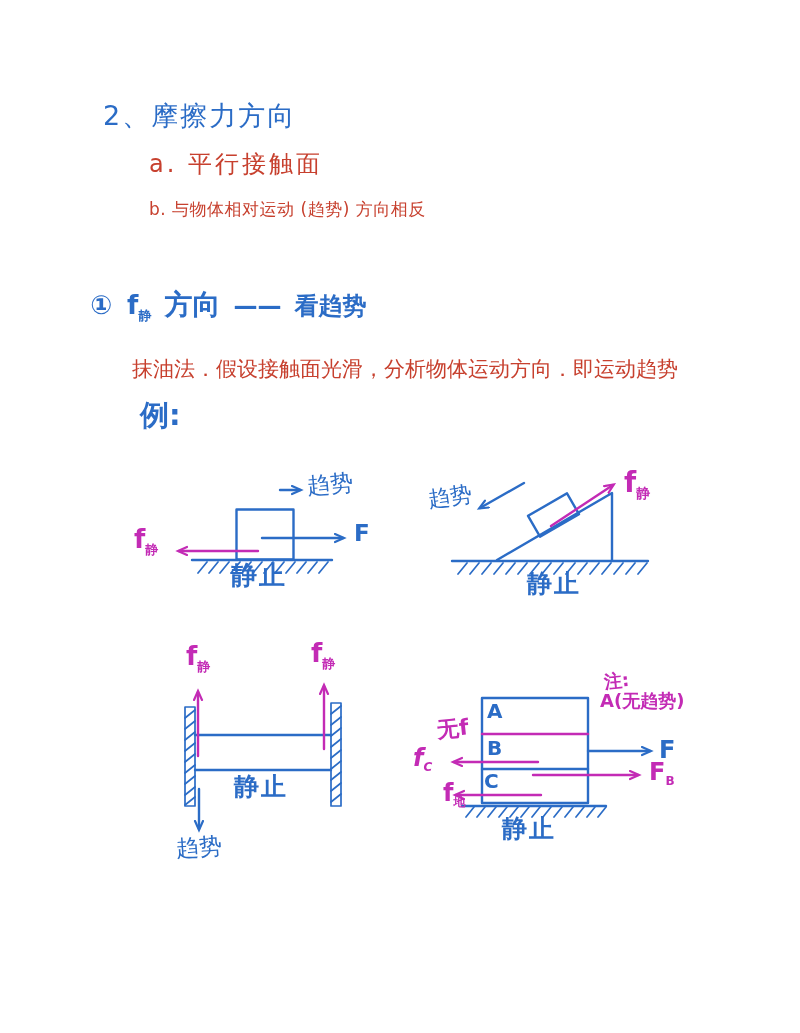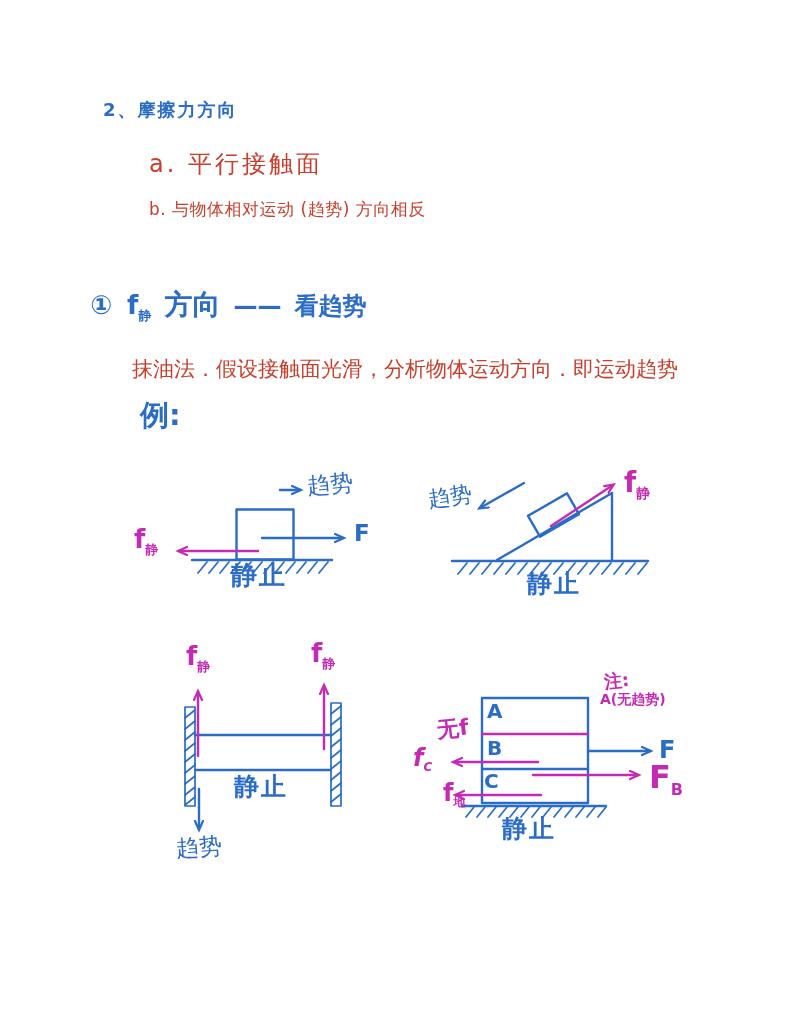--- a/index.html
+++ b/index.html
@@ -70,21 +70,21 @@
       <path class="sb" d="M482,769 H588"></path>
       <path class="sb" d="M462,806 H606"></path>
       <path class="sb thin" d="M466,817 l8,-10 M477,817 l8,-10 M488,817 l8,-10 M499,817 l8,-10 M510,817 l8,-10 M521,817 l8,-10 M532,817 l8,-10 M543,817 l8,-10 M554,817 l8,-10 M565,817 l8,-10 M576,817 l8,-10 M587,817 l8,-10 M598,817 l8,-10"></path>
       <path class="sb" d="M588,751 H650" marker-end="url(#mb)"></path>
       <path class="sm" d="M533,775 H638" marker-end="url(#mm)"></path>
       <path class="sm" d="M538,762 H454" marker-end="url(#mm)"></path>
       <path class="sm" d="M541,795 H456" marker-end="url(#mm)"></path>
     </g>
   </svg>
 
-  <div class="t blue" style="left:103px; top:100px; font-size:18px; letter-spacing:2px; font-weight:700;">2、摩擦力方向</div>
+  <div class="t blue" style="left:103px; top:100px; font-size:27px; letter-spacing:2px; font-weight:400;">2、摩擦力方向</div>
 
   <div class="t red" style="left:149px; top:151px; font-size:24px; letter-spacing:3px;">a. 平行接触面</div>
 
   <div class="t red" style="left:149px; top:200px; font-size:17px; letter-spacing:0.5px;">b. 与物体相对运动 (趋势) 方向相反</div>
 
   <div class="t blue" style="left:90px; top:289px; font-size:26px; font-weight:600;">
     <span>①</span>
     <span style="margin-left:6px;"><span>f</span><span class="sub">静</span></span>
     <span style="margin-left:4px; font-size:28px;">方向</span>
     <span style="margin:0 4px; font-size:24px;">——</span>
@@ -109,18 +109,18 @@
   <div class="t blue" style="left:234px; top:773px; font-size:25px; letter-spacing:2px; font-weight:600;">静止</div>
   <div class="t blue" style="left:176px; top:834px; font-size:23px; transform:rotate(-4deg);">趋势</div>
 
   <div class="t blue" style="left:487px; top:700px; font-size:20px; font-weight:600;">A</div>
   <div class="t blue" style="left:487px; top:737px; font-size:20px; font-weight:600;">B</div>
   <div class="t blue" style="left:484px; top:770px; font-size:20px; font-weight:600;">C</div>
   <div class="t mag" style="left:437px; top:716px; font-size:22px; font-weight:600; transform:rotate(-6deg);">无f</div>
   <div class="t mag" style="left:413px; top:745px; font-size:24px; font-weight:600;font-style:italic;"><span>f</span><span class="sub">C</span></div>
   <div class="t mag" style="left:410px; top:780px; font-size:24px; font-weight:600;margin-left:33px;"><span>f</span><span class="sub">地</span></div>
   <div class="t blue" style="left:659px; top:737px; font-size:24px; font-weight:600;">F</div>
-  <div class="t mag" style="left:649px; top:759px; font-size:32px; font-weight:600;"><span>F</span><span class="sub">B</span></div>
+  <div class="t mag" style="left:649px; top:759px; font-size:24px; font-weight:600;"><span>F</span><span class="sub">B</span></div>
   <div class="t mag" style="left:604px; top:671px; font-size:18px; font-weight:600; transform:rotate(-6deg);">注:</div>
-  <div class="t mag" style="left:600px; top:691px; font-size:14px; font-weight:600;">A(无趋势)</div>
+  <div class="t mag" style="left:600px; top:691px; font-size:18px; font-weight:600;">A(无趋势)</div>
   <div class="t blue" style="left:502px; top:815px; font-size:25px; letter-spacing:2px; font-weight:600;">静止</div>
 
 </div>
 
 </body></html>

